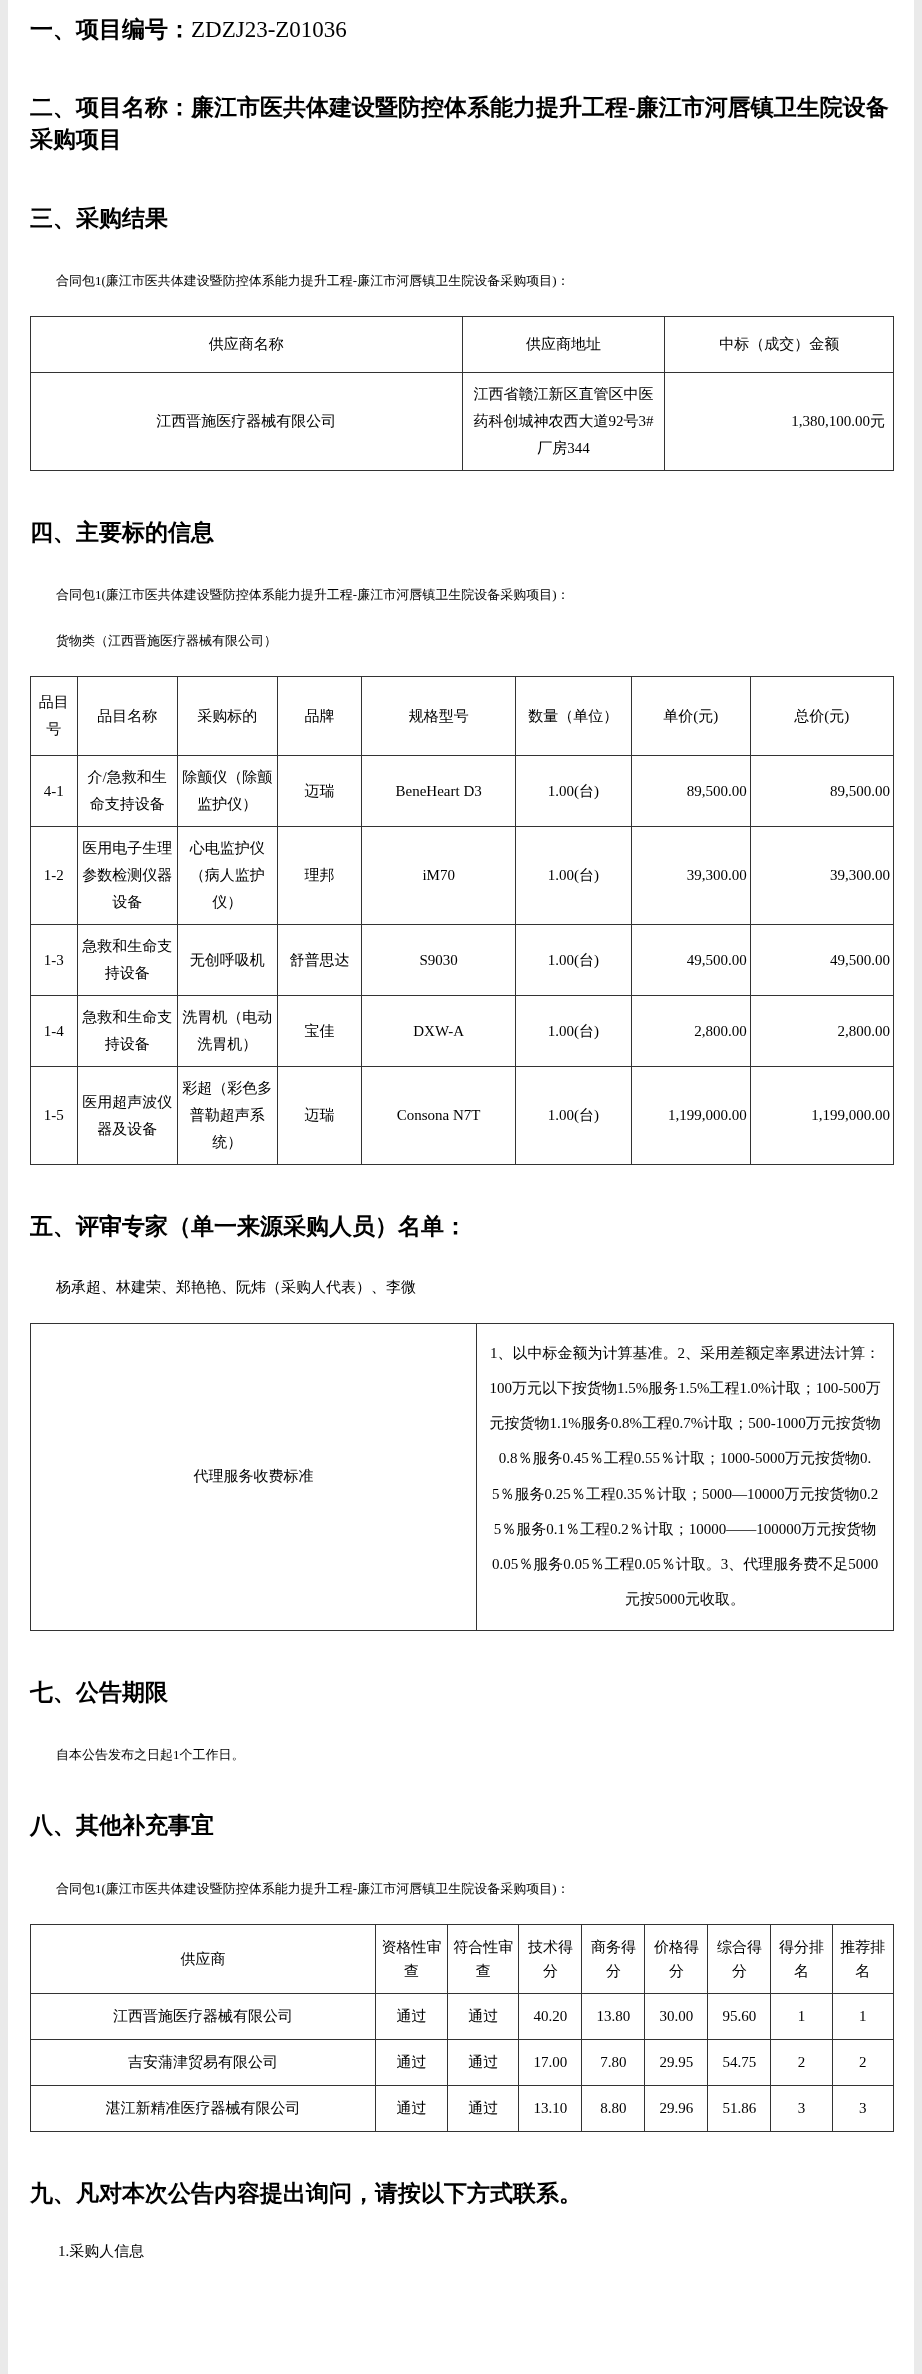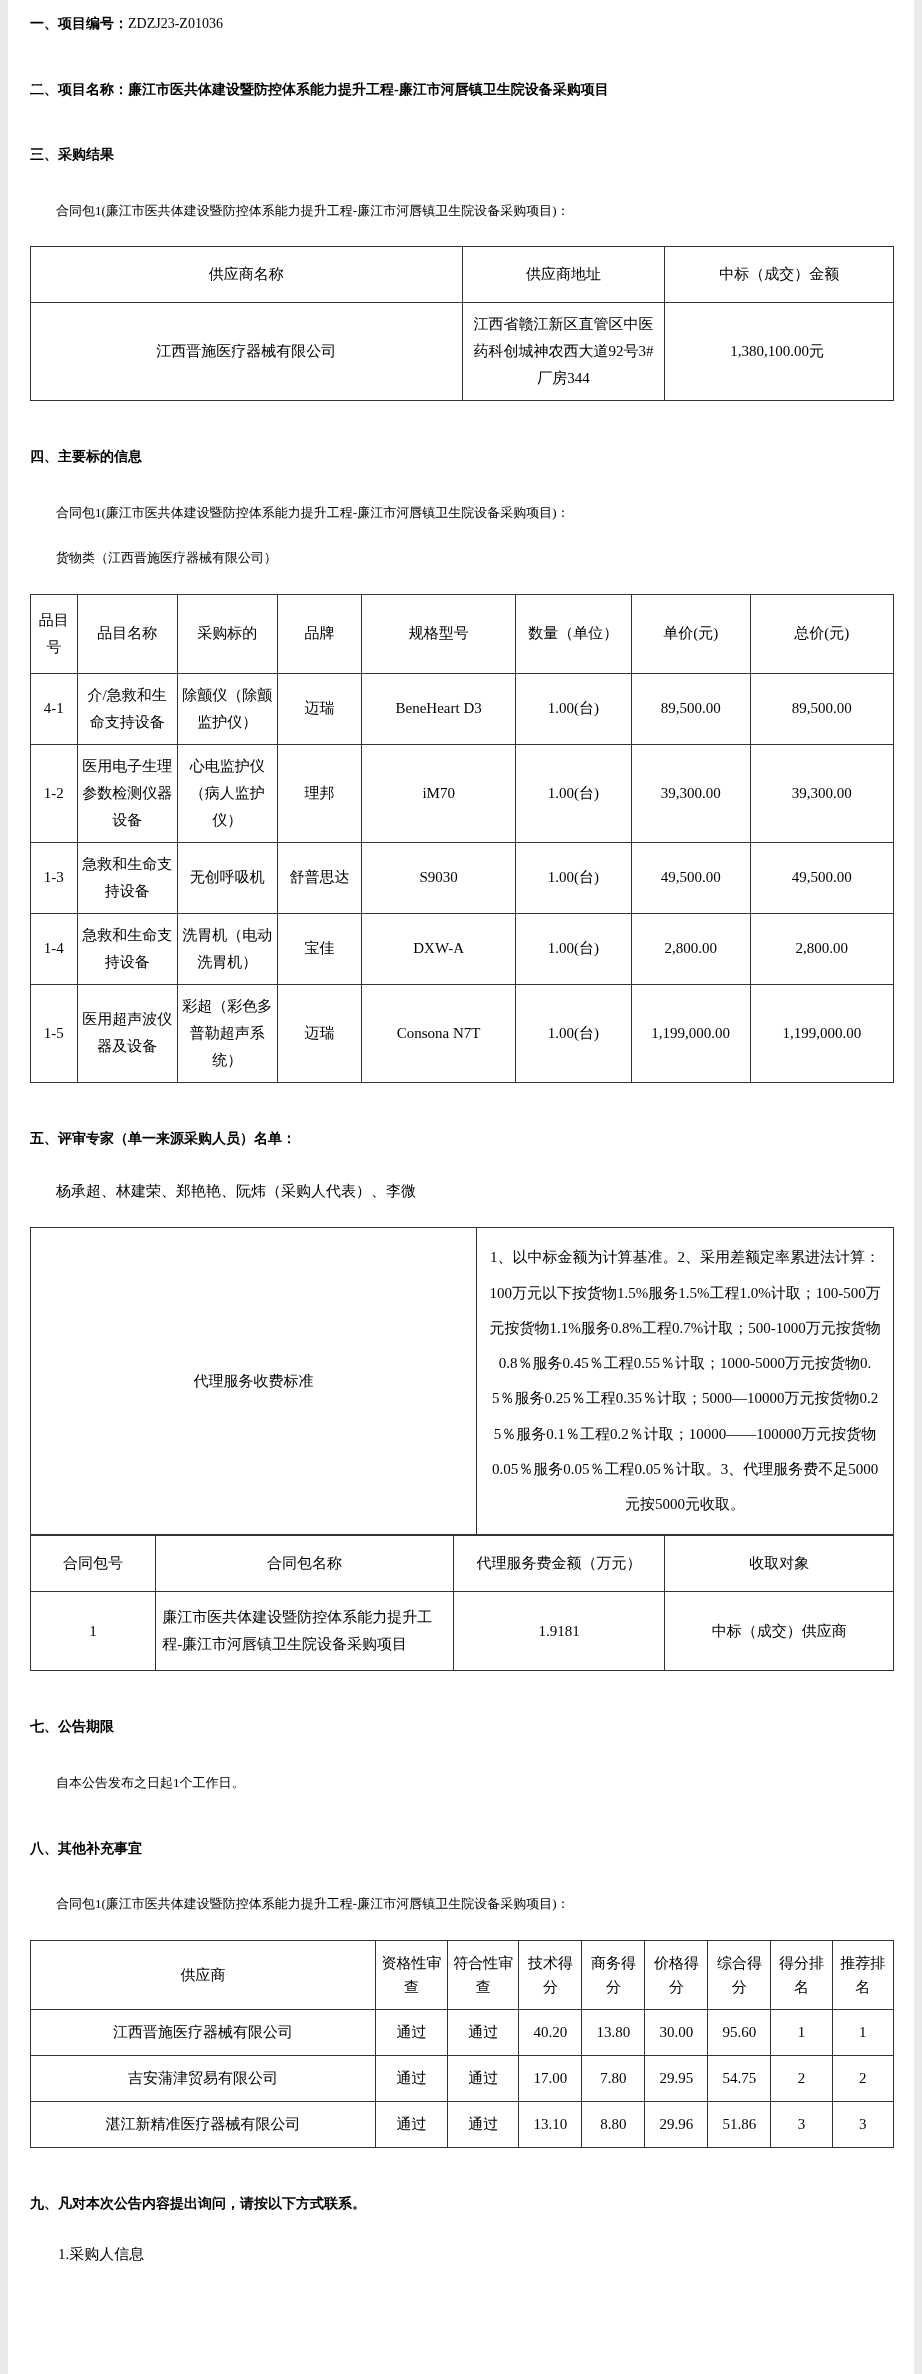--- a/index.html
+++ b/index.html
@@ -13,21 +13,21 @@
   .page {
     width: 906px;
     margin: 0 8px;
     background: #ffffff;
     min-height: 2374px;
     padding: 6px 0 14px 0;
   }
   .content { padding: 0 20px 0 22px; }
 
   .sec-heading {
-    font-size: 14px;
+    font-size: 23px;
     font-weight: bold;
     margin: 46px 0 0 0;
     line-height: 1.4;
   }
   .sec-heading.first { margin-top: 8px; }
   .sec-heading .value { font-weight: normal; }
 
   .sub-line {
     font-size: 13px;
     margin: 36px 0 0 26px;
@@ -45,21 +45,21 @@
   th, td {
     border: 1px solid #333;
     font-weight: normal;
     text-align: center;
     vertical-align: middle;
     padding: 8px 4px;
     line-height: 1.8;
     word-break: break-all;
   }
   th { padding: 14px 9px; }
-  td.num { padding-right: 8px; }
+  td.num { text-align: right; padding-right: 8px; }
   td.left { text-align: left; padding-left: 10px; padding-right: 10px; }
 
   
   .result-table col.c1 { width: 50%; }
   .result-table col.c2 { width: 23.5%; }
   .result-table col.c3 { width: 26.5%; }
   .result-table td { height: 76px; }
 
   
   .items-table col.c1 { width: 5.4%; }
@@ -225,42 +225,20 @@
           <col class="c2">
         </colgroup>
       <tbody>
           <tr>
         <td>代理服务收费标准</td>
         <td class="fee-text">1、以中标金额为计算基准。2、采用差额定率累进法计算：100万元以下按货物1.5%服务1.5%工程1.0%计取；100-500万元按货物1.1%服务0.8%工程0.7%计取；500-1000万元按货物0.8％服务0.45％工程0.55％计取；1000-5000万元按货物0.5％服务0.25％工程0.35％计取；5000—10000万元按货物0.25％服务0.1％工程0.2％计取；10000——100000万元按货物0.05％服务0.05％工程0.05％计取。3、代理服务费不足5000元按5000元收取。</td>
       </tr>
     </tbody>
       </table>
 
-    <table class="fee-amount-table">
-      <colgroup>
-          <col class="c1">
-          <col class="c2">
-          <col class="c3">
-          <col class="c4">
-        </colgroup>
-      <tbody>
-          <tr>
-        <th>合同包号</th>
-        <th>合同包名称</th>
-        <th>代理服务费金额（万元）</th>
-        <th>收取对象</th>
-      </tr>
-      <tr>
-        <td>1</td>
-        <td class="left">廉江市医共体建设暨防控体系能力提升工程-廉江市河唇镇卫生院设备采购项目</td>
-        <td class="num">1.9181</td>
-        <td>中标（成交）供应商</td>
-      </tr>
-    </tbody>
-      </table>
 
     <div class="sec-heading">七、公告期限</div>
     <div class="sub-line">自本公告发布之日起1个工作日。</div>
 
     <div class="sec-heading">八、其他补充事宜</div>
     <div class="sub-line">合同包1(廉江市医共体建设暨防控体系能力提升工程-廉江市河唇镇卫生院设备采购项目)：</div>
 
     <table class="score-table">
       <colgroup>
           <col class="cname">

